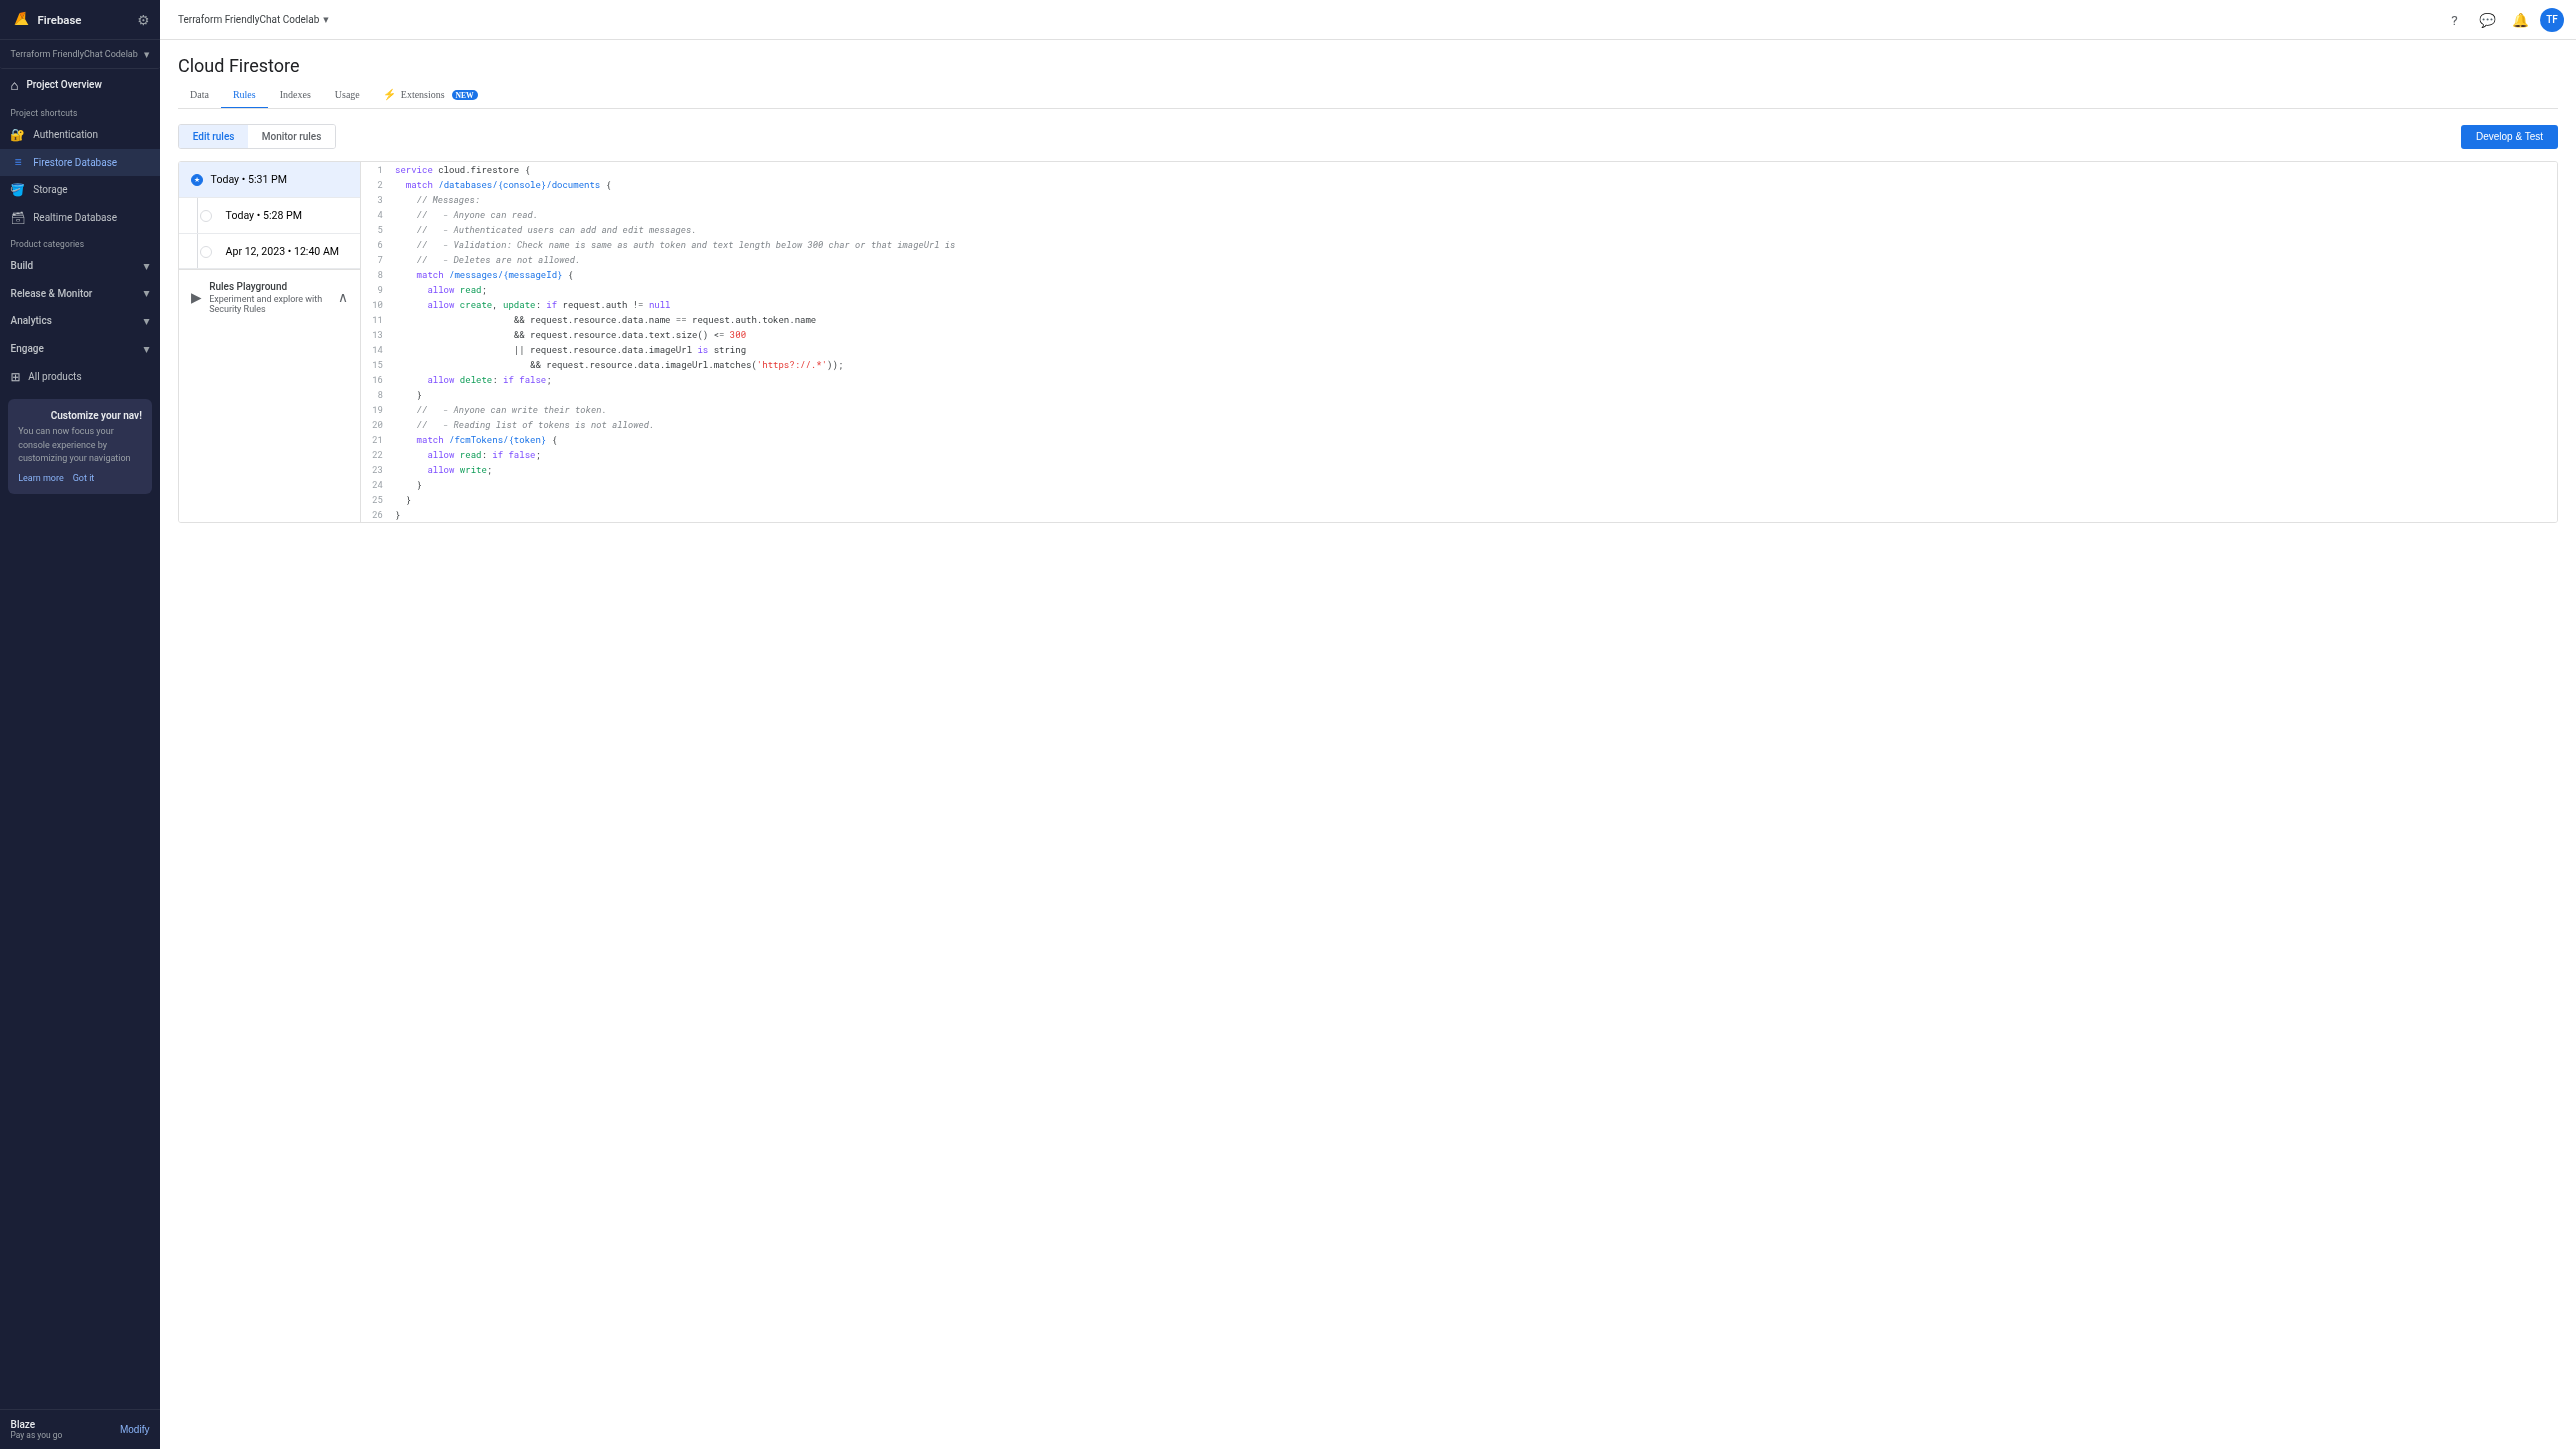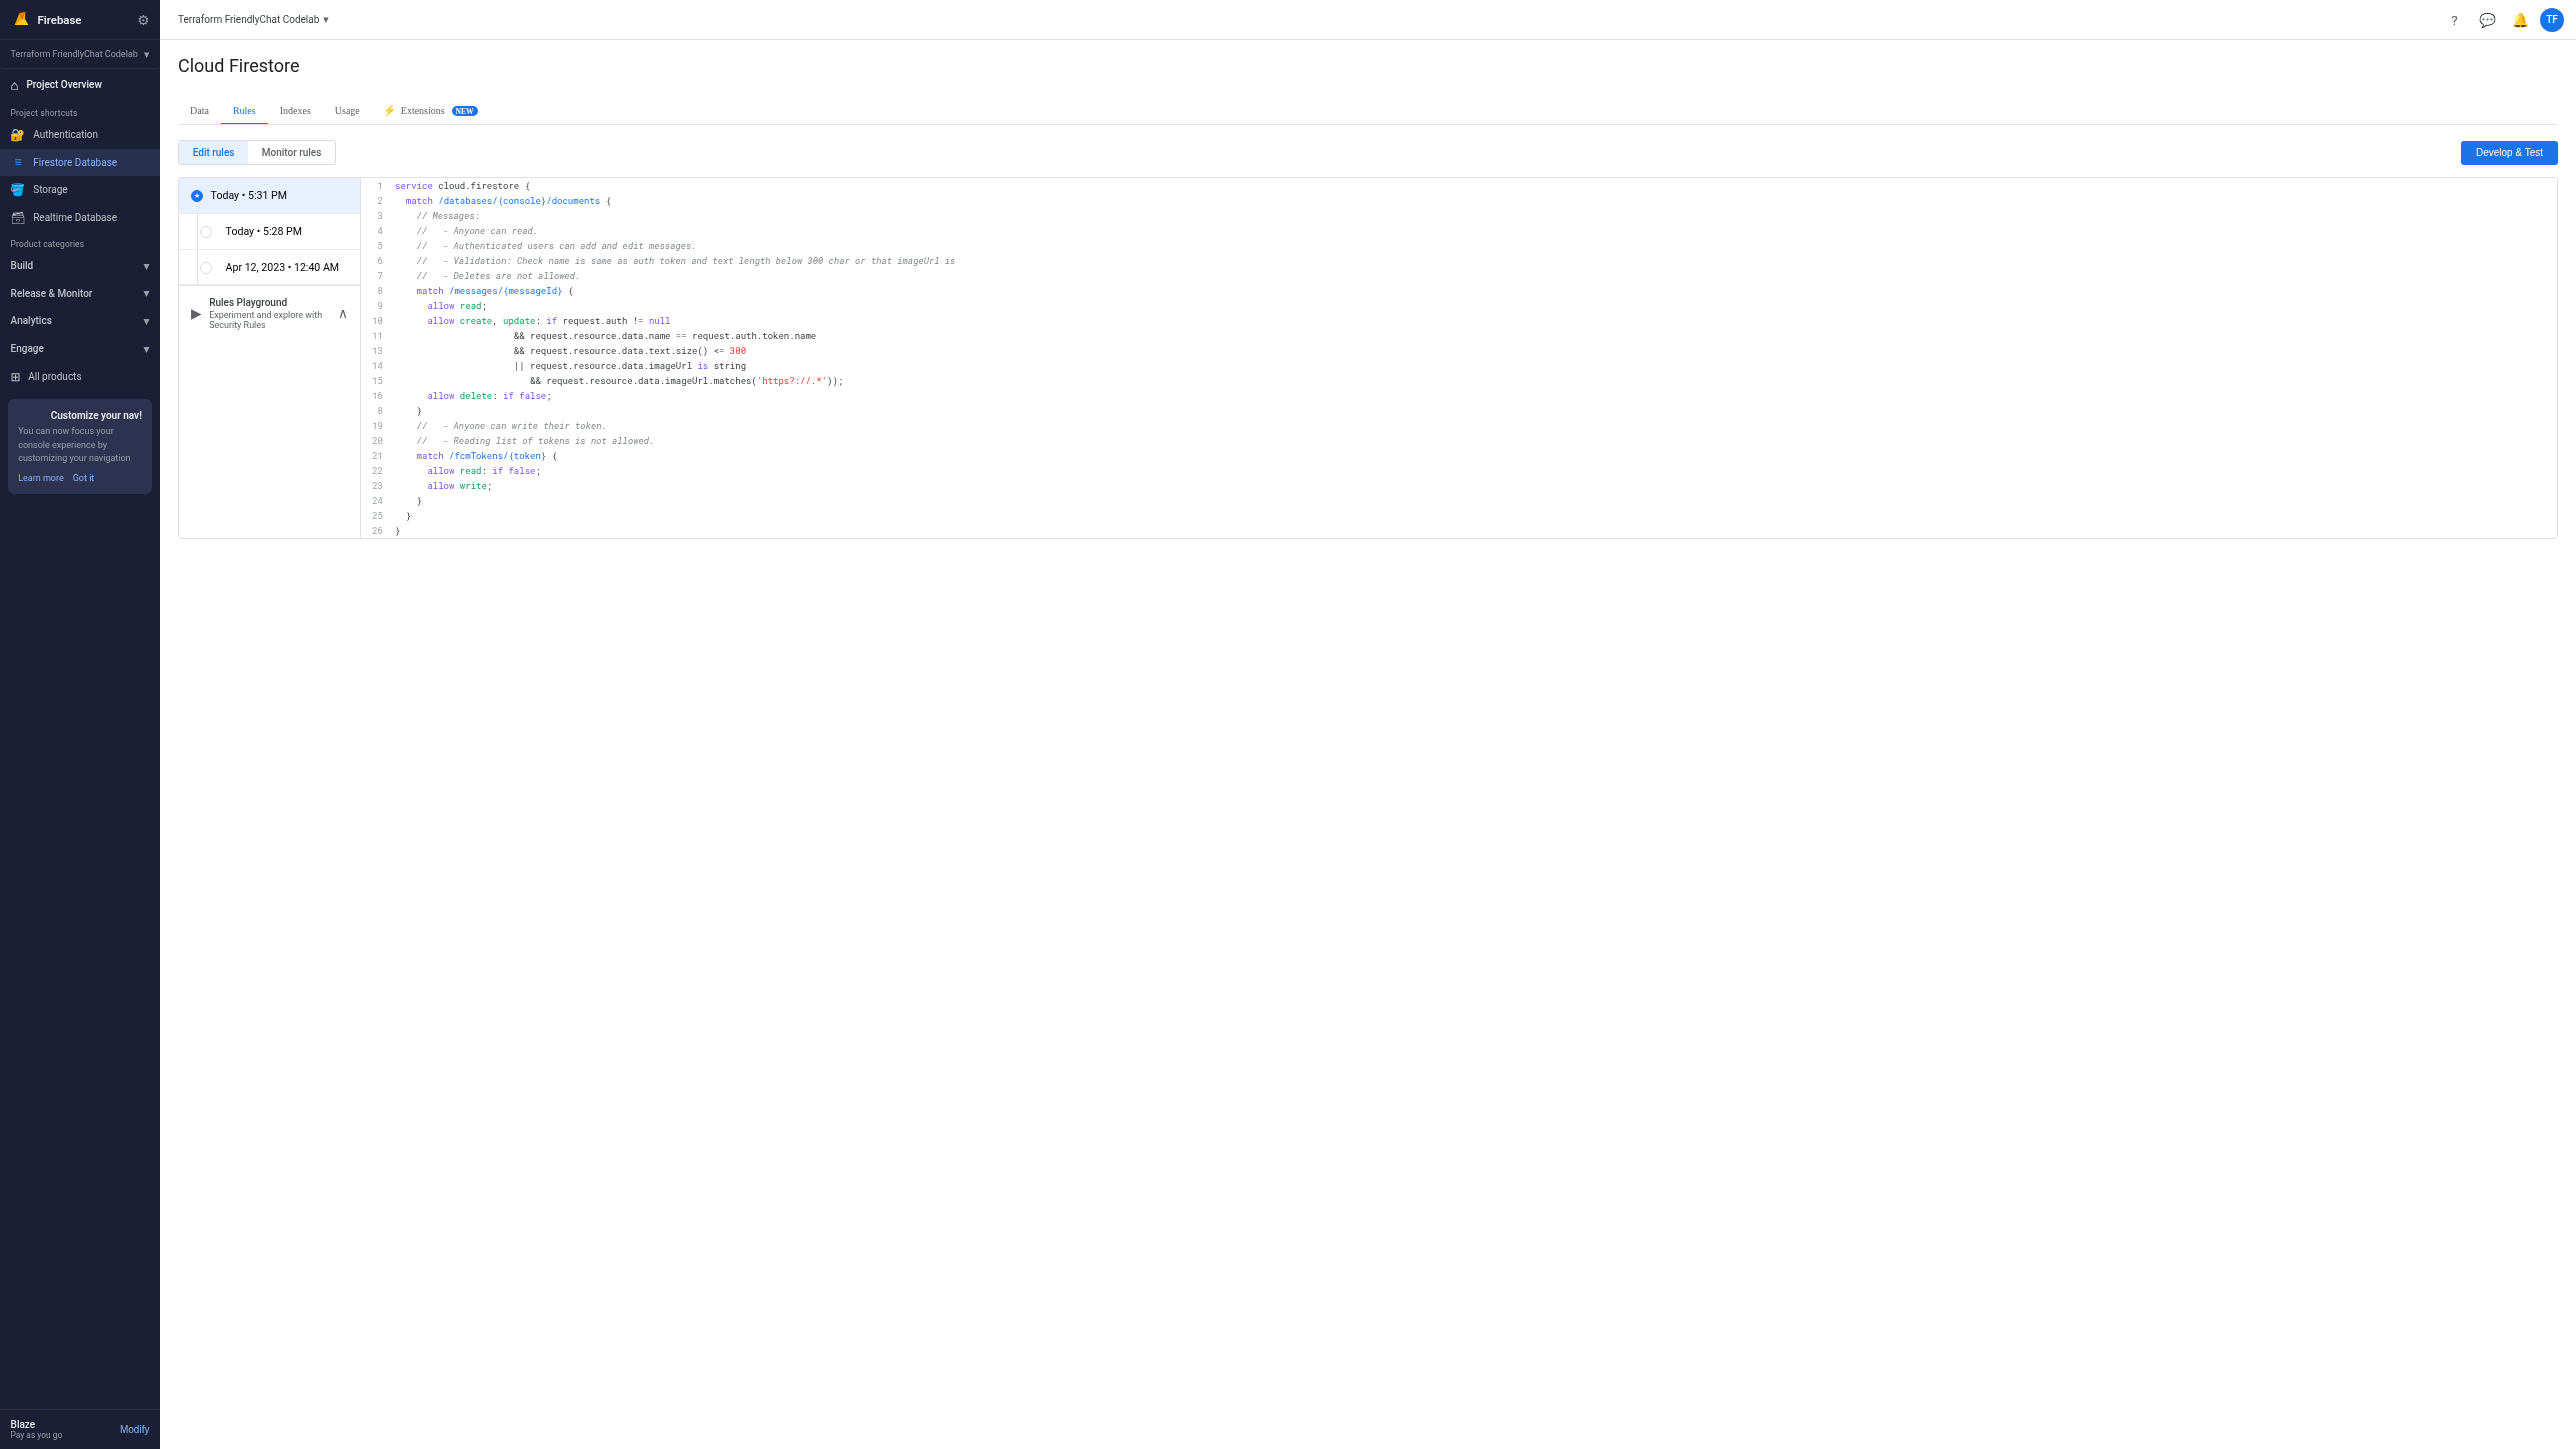--- a/index.html
+++ b/index.html
@@ -200,21 +200,21 @@
       flex: 1;
       overflow-y: auto;
       padding: 15px 18px;
       background: #fff;
     }
 
     #page-title-text {
       font-size: 18px;
       font-weight: 400;
       color: #202124;
-      margin-bottom: 20px;
+      margin-bottom: 4px;
     }
 
     
     .tabs {
       display: flex;
       align-items: center;
       border-bottom: 0.8px solid #e0e0e0;
       margin-bottom: 15px;
       gap: 0;
       font-family: Liberation Serif, serif;

